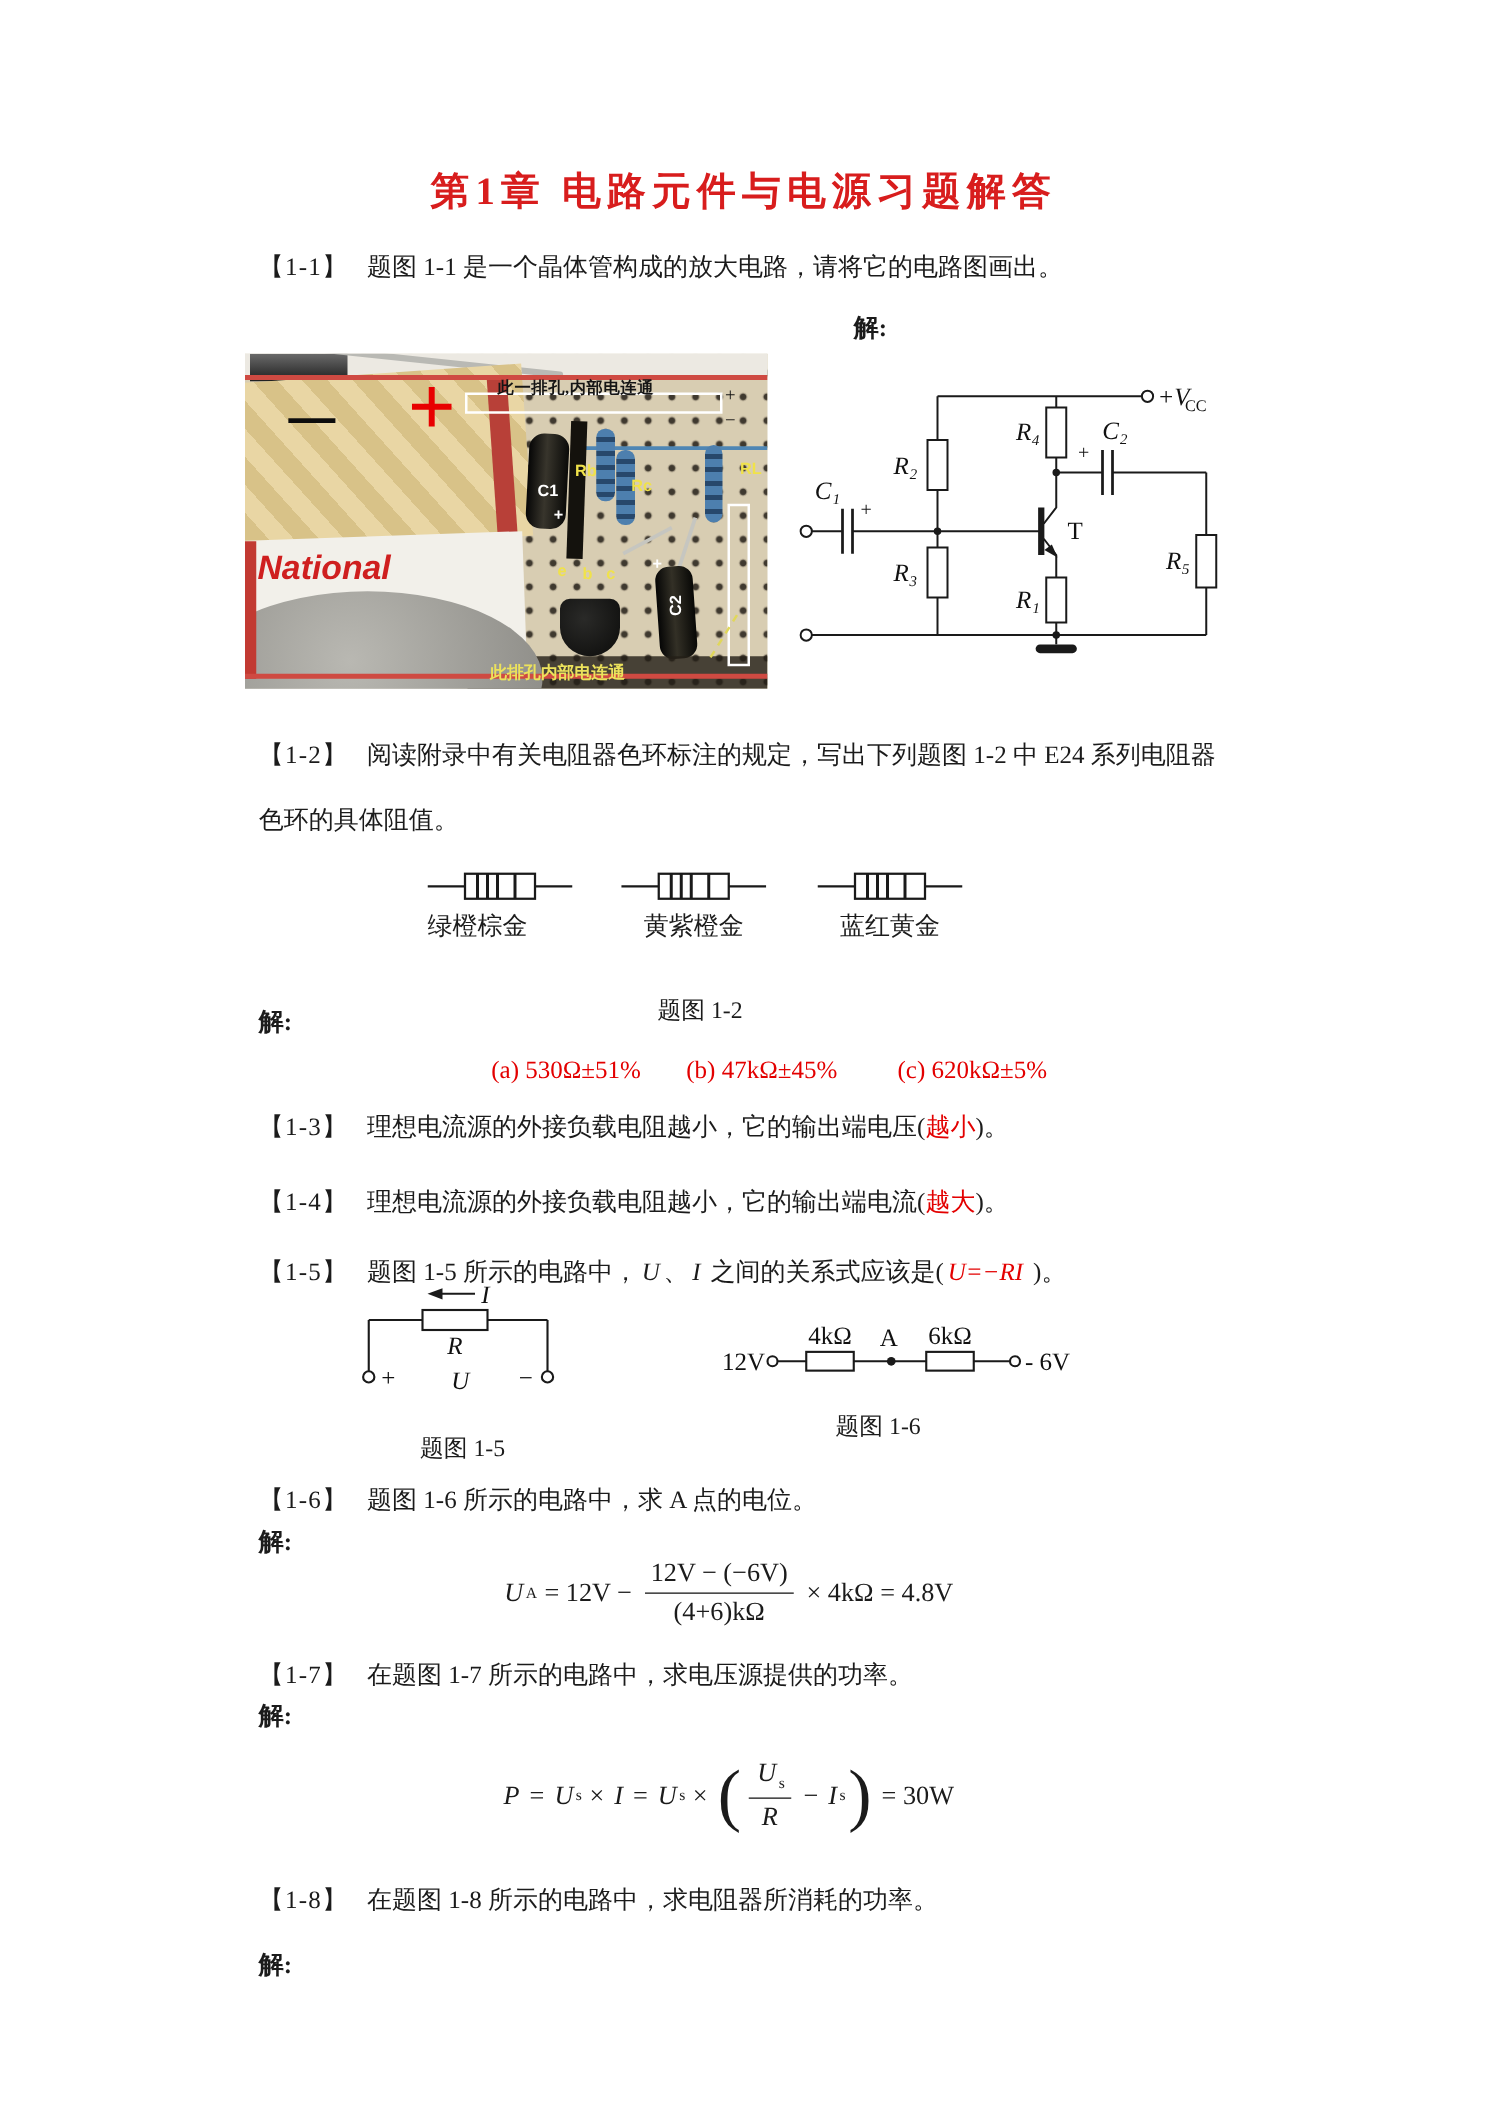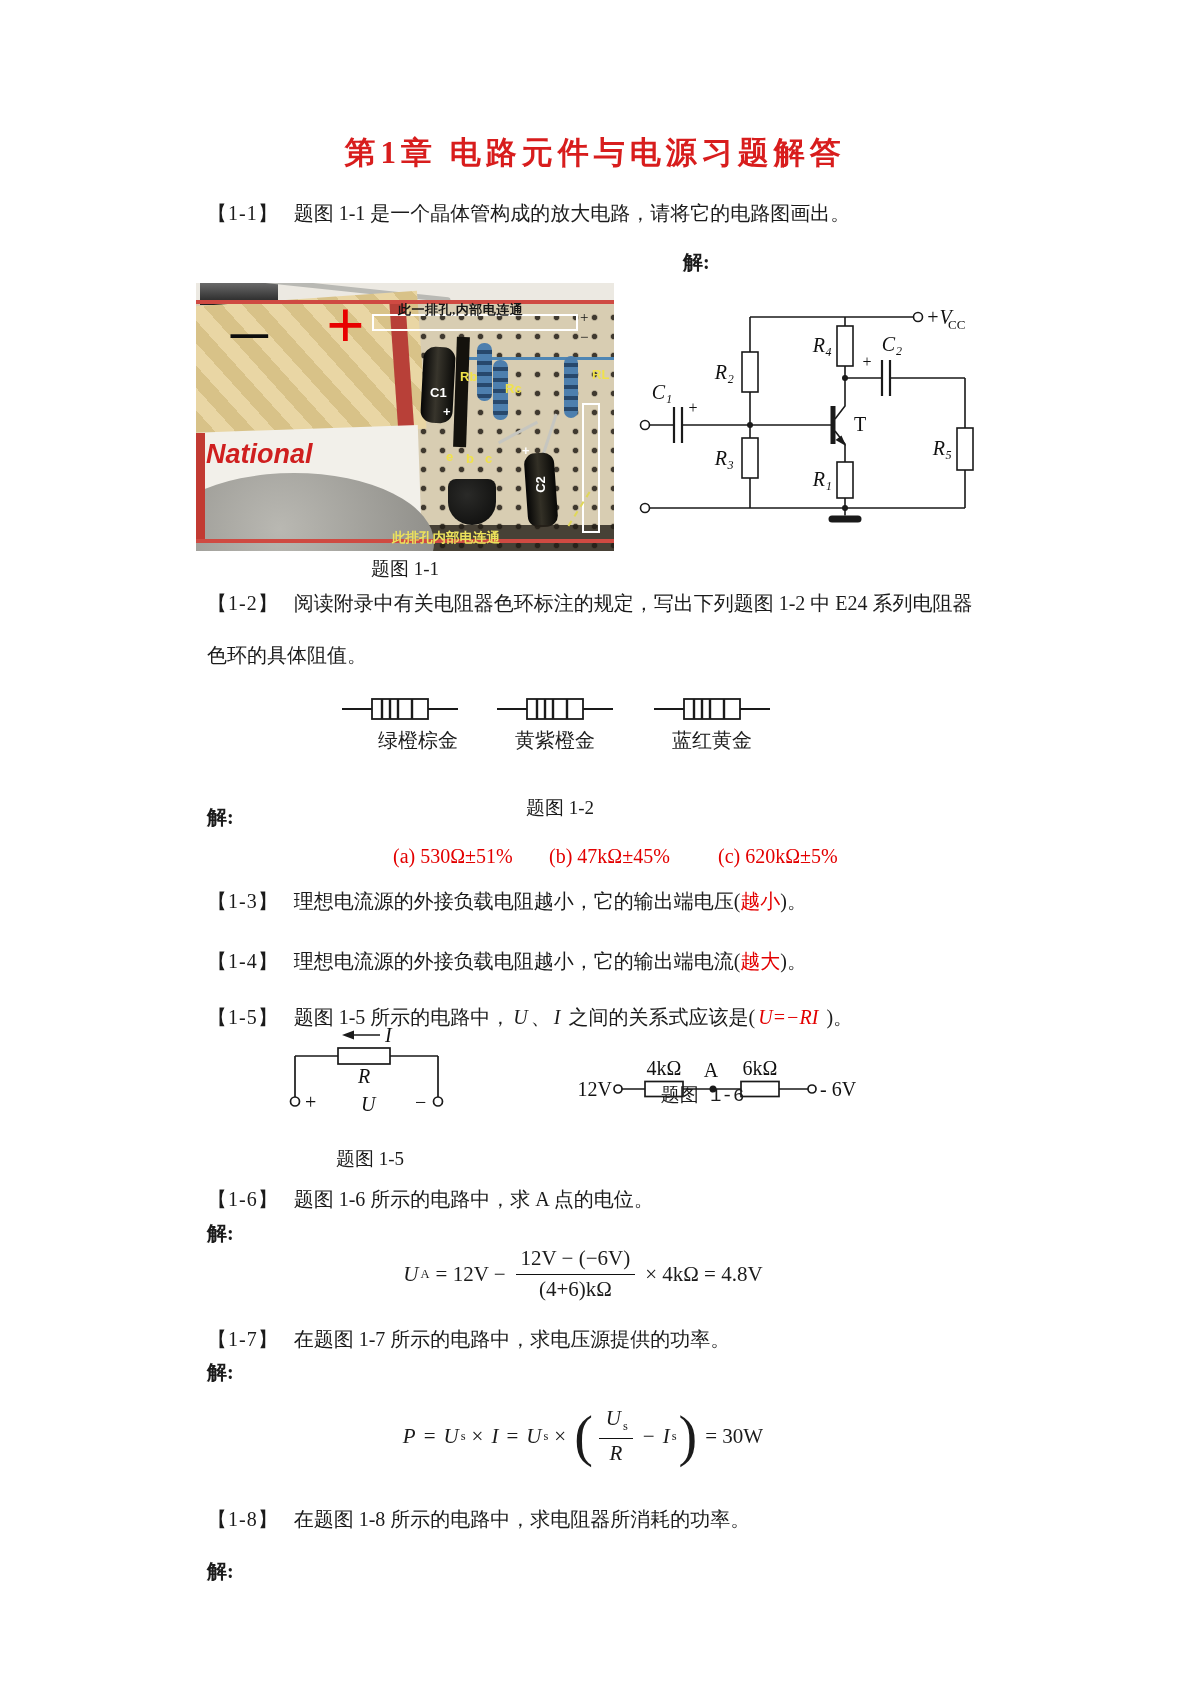--- a/index.html
+++ b/index.html
@@ -92,21 +92,20 @@
     <div class="pp wlab" style="left:326px;top:160px;z-index:4;">+</div>
     <div class="pp wlab" style="left:336px;top:194px;transform:rotate(-90deg);z-index:4;">C2</div>
     <div class="pp" style="left:252px;top:196px;width:48px;height:46px;border-radius:8px 8px 50% 50%;background:radial-gradient(circle at 40% 35%,#2a2a28,#0b0b0a);z-index:2;"></div>
     <div class="pp ylab" style="left:250px;top:166px;z-index:4;">e</div>
     <div class="pp ylab" style="left:270px;top:168px;z-index:4;">b</div>
     <div class="pp ylab" style="left:289px;top:168px;z-index:4;">c</div>
     <div class="pp" style="left:178px;top:242px;width:240px;height:26px;background:rgba(35,30,22,.8);z-index:3;"></div>
     <div class="pp" style="left:196px;top:246px;font-size:13.5px;font-weight:bold;color:#ece25c;z-index:5;">此排孔内部电连通</div>
     <div class="pp" style="left:382px;top:206px;width:0;height:40px;border-left:2px dashed #e0d75a;transform:rotate(32deg);z-index:5;"></div>
   </div>
-  <div class="caption" style="left:196px;top:556px;width:418px;">题图 1-1</div>
 
   <svg class="abs" style="left:630px;top:300px;" width="390" height="272" viewBox="0 0 390 272">
     <g stroke="#1a1a1a" stroke-width="1.6" fill="none">
       <path d="M120,17 H283 M120,17 V208 M19.5,125 H44 M52,125 H203 M215,17 V78 M215,78 H252 M260,78 H335 M335,78 V208 M19.5,208 H335"></path>
       <path d="M205,119 L215,106 V78 M205,131 L215,144 V208"></path>
       <path d="M44,107 V143 M52,107 V143 M252,60 V96 M260,60 V96" stroke-width="2.2"></path>
       <line x1="203" y1="106" x2="203" y2="144" stroke-width="5"></line>
       <line x1="215" y1="208" x2="215" y2="215.5"></line>
       <line x1="202" y1="219" x2="228" y2="219" stroke-width="7" stroke-linecap="round"></line>
     </g>
@@ -142,21 +141,21 @@
     <text class="sl" x="262" y="51" text-anchor="middle">C₂</text>
     <text class="sp" x="237" y="67" text-anchor="middle">+</text>
     <text class="sn" x="224" y="131">T</text>
   </svg>
 
   <div class="para" style="top:590px;">
     <span class="plabel">【1-2】</span><span class="ptext">阅读附录中有关电阻器色环标注的规定，写出下列题图 1-2 中 E24 系列电阻器</span>
   </div>
   <div class="para" style="top:642px;">色环的具体阻值。</div>
 
-  <div class="abs" style="left:342px;top:696px;width:116px;display:flex;flex-direction:column;align-items:flex-end;">
+  <div class="abs" style="left:342px;top:696px;width:116px;display:flex;flex-direction:column;align-items:flex-start;">
     <svg width="116" height="26" viewBox="0 0 116 26">
       <path d="M0,13 H30 M86,13 H116" stroke="#1a1a1a" stroke-width="1.8" fill="none"></path>
       <rect x="30" y="3" width="56" height="20" fill="#fff" stroke="#1a1a1a" stroke-width="1.8"></rect>
       <path d="M40,3 V23 M48,3 V23 M56,3 V23 M70,3 V23" stroke="#1a1a1a" stroke-width="2.4"></path>
     </svg>
     <div style="font-size:20px;margin-top:5px;">绿橙棕金</div>
   </div>
   <div class="abs" style="left:497px;top:696px;width:116px;display:flex;flex-direction:column;align-items:center;">
     <svg width="116" height="26" viewBox="0 0 116 26">
       <path d="M0,13 H30 M86,13 H116" stroke="#1a1a1a" stroke-width="1.8" fill="none"></path>
@@ -219,21 +218,21 @@
     </g>
     <circle cx="183" cy="34" r="3.5" fill="#1a1a1a"></circle>
     <text class="sn" x="82" y="41" text-anchor="end">12V</text>
     <text class="sn" x="134" y="20" text-anchor="middle">4kΩ</text>
     <text class="sn" x="181" y="22" text-anchor="middle">A</text>
     <text class="sn" x="230" y="20" text-anchor="middle">6kΩ</text>
     <text class="sn" x="290" y="41">- 6V</text>
   </svg>
 
   <div class="caption" style="left:280px;top:1146px;width:180px;">题图 1-5</div>
-  <div class="caption" style="left:530px;top:1082px;width:345px;font-family:Liberation Mono, monospace;">题图 1-6</div>
+  <div class="caption" style="left:530px;top:1128px;width:345px;">题图 1-6</div>
 
   <div class="para" style="top:1186px;">
     <span class="plabel">【1-6】</span><span class="ptext">题图 1-6 所示的电路中，求 A 点的电位。</span>
   </div>
   <div class="sol" style="top:1220px;">解:</div>
   <div class="formula" style="left:295px;top:1243px;width:580px;height:62px;">
     <span class="fv">U</span>
       <sub>A</sub>
     <span class="fo">= 12V −</span>
     <span class="frac">

